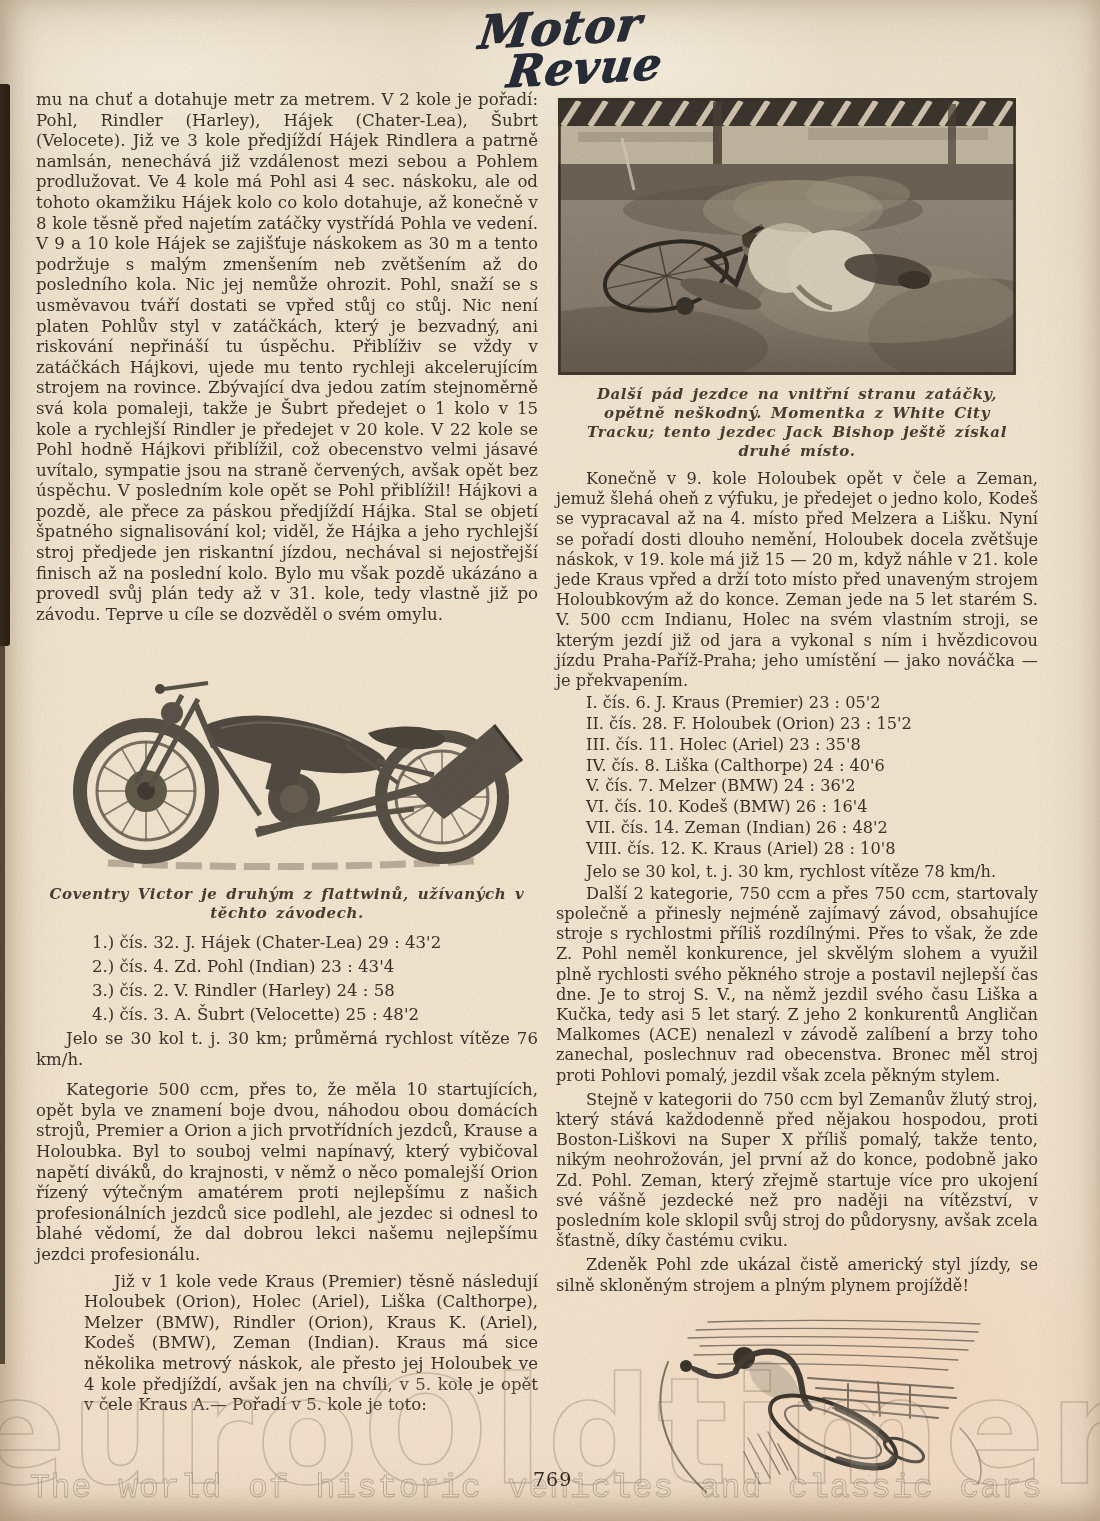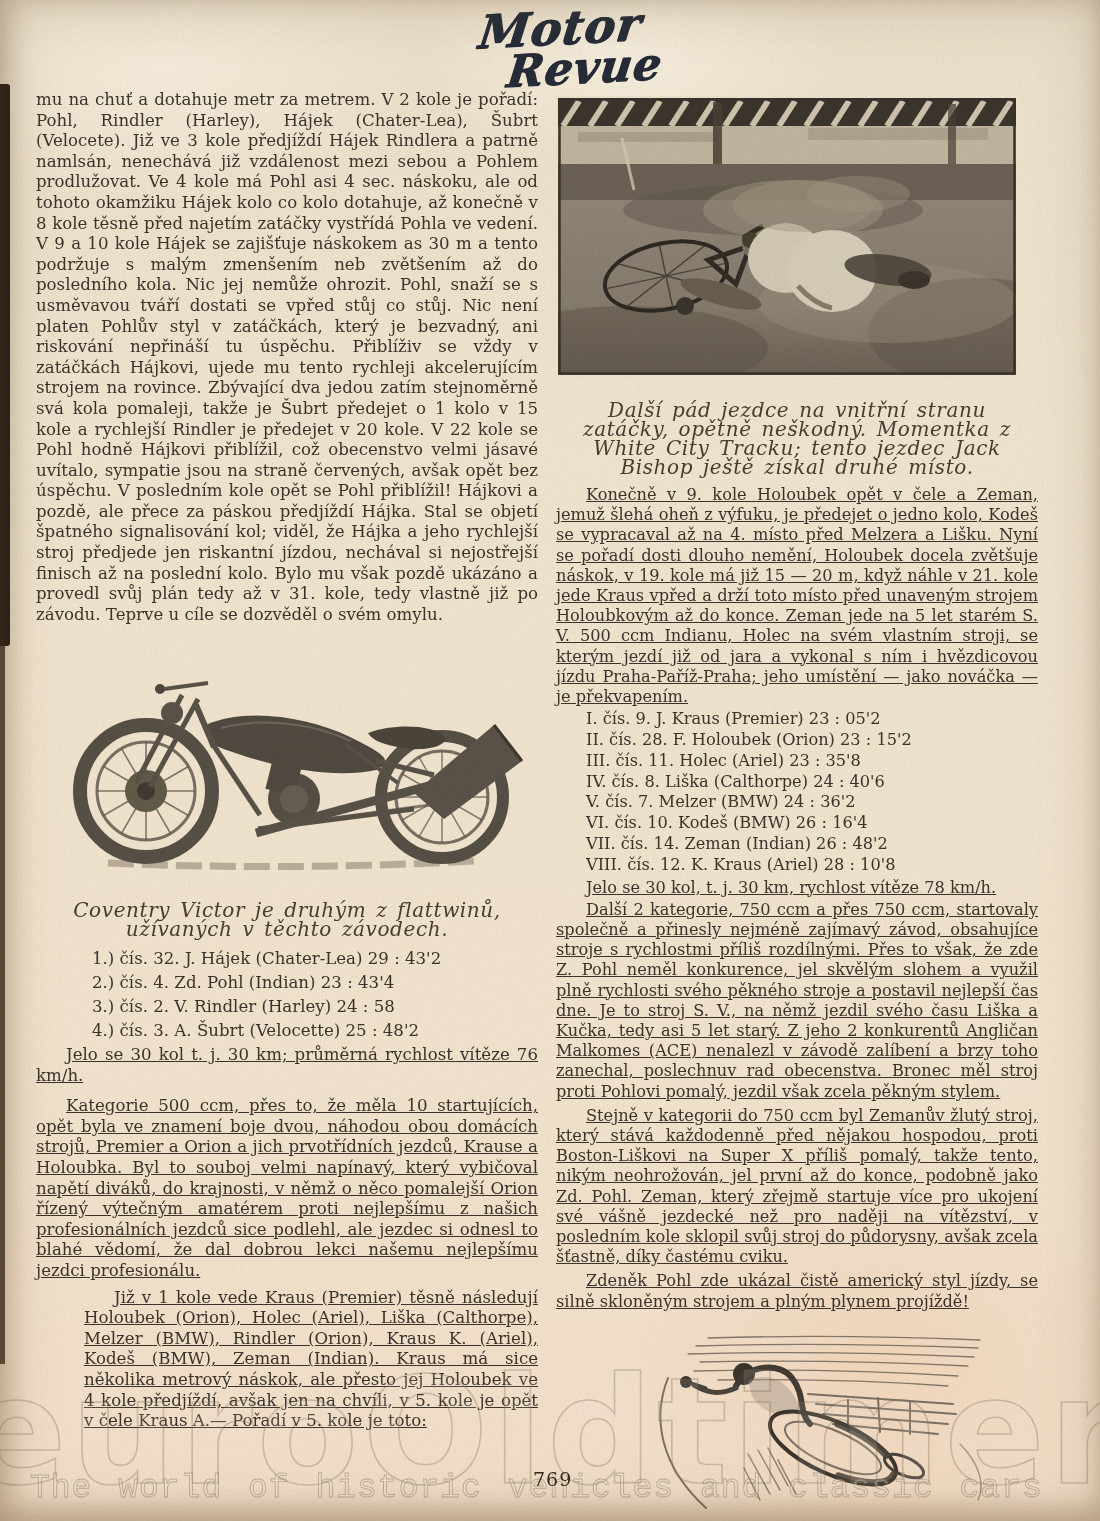--- a/index.html
+++ b/index.html
@@ -17,23 +17,23 @@
     font-style:italic;font-weight:bold;transform:rotate(-3deg);line-height:0.92;}
   .logo .l1{font-size:46px;letter-spacing:1px;transform:skewX(-10deg);display:block;margin-left:12px;
     text-shadow:1px 0 0 #262c38,0 1px 0 #262c38;}
   .logo .l2{font-size:44px;letter-spacing:1px;transform:skewX(-10deg);display:block;margin-left:38px;
     text-shadow:1px 0 0 #262c38,0 1px 0 #262c38;}
   
   .col{position:absolute;text-align:justify;}
   .col-left{left:36px;top:90px;width:502px;font-size:16.6px;line-height:20.6px;}
   .col-right{left:556px;top:96px;width:482px;font-size:16.2px;line-height:20.2px;}
   .para{margin:0 0 2px 0;}
-  .indent{text-indent:30px;text-decoration:underline;}
-  .caption{font-style:italic;font-weight:normal;text-align:center;font-size:20px;line-height:19px;
-    letter-spacing:.6px;word-spacing:3px;color:#473e32;margin:20px 10px 4px 10px;}
+  .indent{text-indent:30px;}
+  .caption{font-style:italic;font-weight:bold;text-align:center;font-size:15px;line-height:19px;
+    letter-spacing:.6px;word-spacing:3px;color:#473e32;margin:4px 10px 4px 10px;}
   .reslist{margin:8px 0 2px 0;padding-left:56px;line-height:24px;white-space:nowrap;}
   .reslist2{margin:2px 0 2px 0;padding-left:30px;line-height:20.8px;white-space:nowrap;}
   .photo-frame{width:462px;height:281px;background:#efe4cd;padding:2px;}
   .figure{margin:0;}
   .sketch-wrap{margin:14px 0 0 92px;}
   
   .wm-big{position:absolute;left:-34px;top:1346px;white-space:nowrap;pointer-events:none;
     font-family:"DejaVu Sans","Liberation Sans",sans-serif;font-size:148px;font-weight:bold;letter-spacing:4px;
     color:rgba(240,230,214,0.12);-webkit-text-stroke:1.6px rgba(115,100,82,.30);}
   .wm-tag{position:absolute;left:30px;top:1470px;white-space:nowrap;pointer-events:none;
@@ -198,21 +198,21 @@
           <rect width="458" height="277" filter="url(#grain)" opacity=".22" style="mix-blend-mode:multiply"></rect>
           <rect x="1.5" y="1.5" width="455" height="274" fill="none" stroke="#3a332b" stroke-width="2.5"></rect>
         </svg>
       </div>
     </figure>
     <p class="caption">Další pád jezdce na vnitřní stranu zatáčky, opětně neškodný. Momentka z White City Tracku; tento jezdec Jack Bishop ještě získal druhé místo.</p>
 
     <p class="para indent" style="margin-top:8px;">Konečně v 9. kole Holoubek opět v čele a Zeman, jemuž šlehá oheň z výfuku, je předejet o jedno kolo, Kodeš se vypracaval až na 4. místo před Melzera a Lišku. Nyní se pořadí dosti dlouho nemění, Holoubek docela zvětšuje náskok, v 19. kole má již 15 — 20 m, když náhle v 21. kole jede Kraus vpřed a drží toto místo před unaveným strojem Holoubkovým až do konce. Zeman jede na 5 let starém S. V. 500 ccm Indianu, Holec na svém vlastním stroji, se kterým jezdí již od jara a vykonal s ním i hvězdicovou jízdu Praha-Paříž-Praha; jeho umístění — jako nováčka — je překvapením.</p>
 
     <div class="reslist2">
-      <div>I. čís. 9. J. Kraus (Premier) 23 : 05'2</div>
+      <div>I. čís. 6. J. Kraus (Premier) 23 : 05'2</div>
       <div>II. čís. 28. F. Holoubek (Orion) 23 : 15'2</div>
       <div>III. čís. 11. Holec (Ariel) 23 : 35'8</div>
       <div>IV. čís. 8. Liška (Calthorpe) 24 : 40'6</div>
       <div>V. čís. 7. Melzer (BMW) 24 : 36'2</div>
       <div>VI. čís. 10. Kodeš (BMW) 26 : 16'4</div>
       <div>VII. čís. 14. Zeman (Indian) 26 : 48'2</div>
       <div>VIII. čís. 12. K. Kraus (Ariel) 28 : 10'8</div>
     </div>
     <p class="para indent">Jelo se 30 kol, t. j. 30 km, rychlost vítěze 78 km/h.</p>
     <p class="para indent">Další 2 kategorie, 750 ccm a přes 750 ccm, startovaly společně a přinesly nejméně zajímavý závod, obsahujíce stroje s rychlostmi příliš rozdílnými. Přes to však, že zde Z. Pohl neměl konkurence, jel skvělým slohem a využil plně rychlosti svého pěkného stroje a postavil nejlepší čas dne. Je to stroj S. V., na němž jezdil svého času Liška a Kučka, tedy asi 5 let starý. Z jeho 2 konkurentů Angličan Malkomes (ACE) nenalezl v závodě zalíbení a brzy toho zanechal, poslechnuv rad obecenstva. Bronec měl stroj proti Pohlovi pomalý, jezdil však zcela pěkným stylem.</p>

